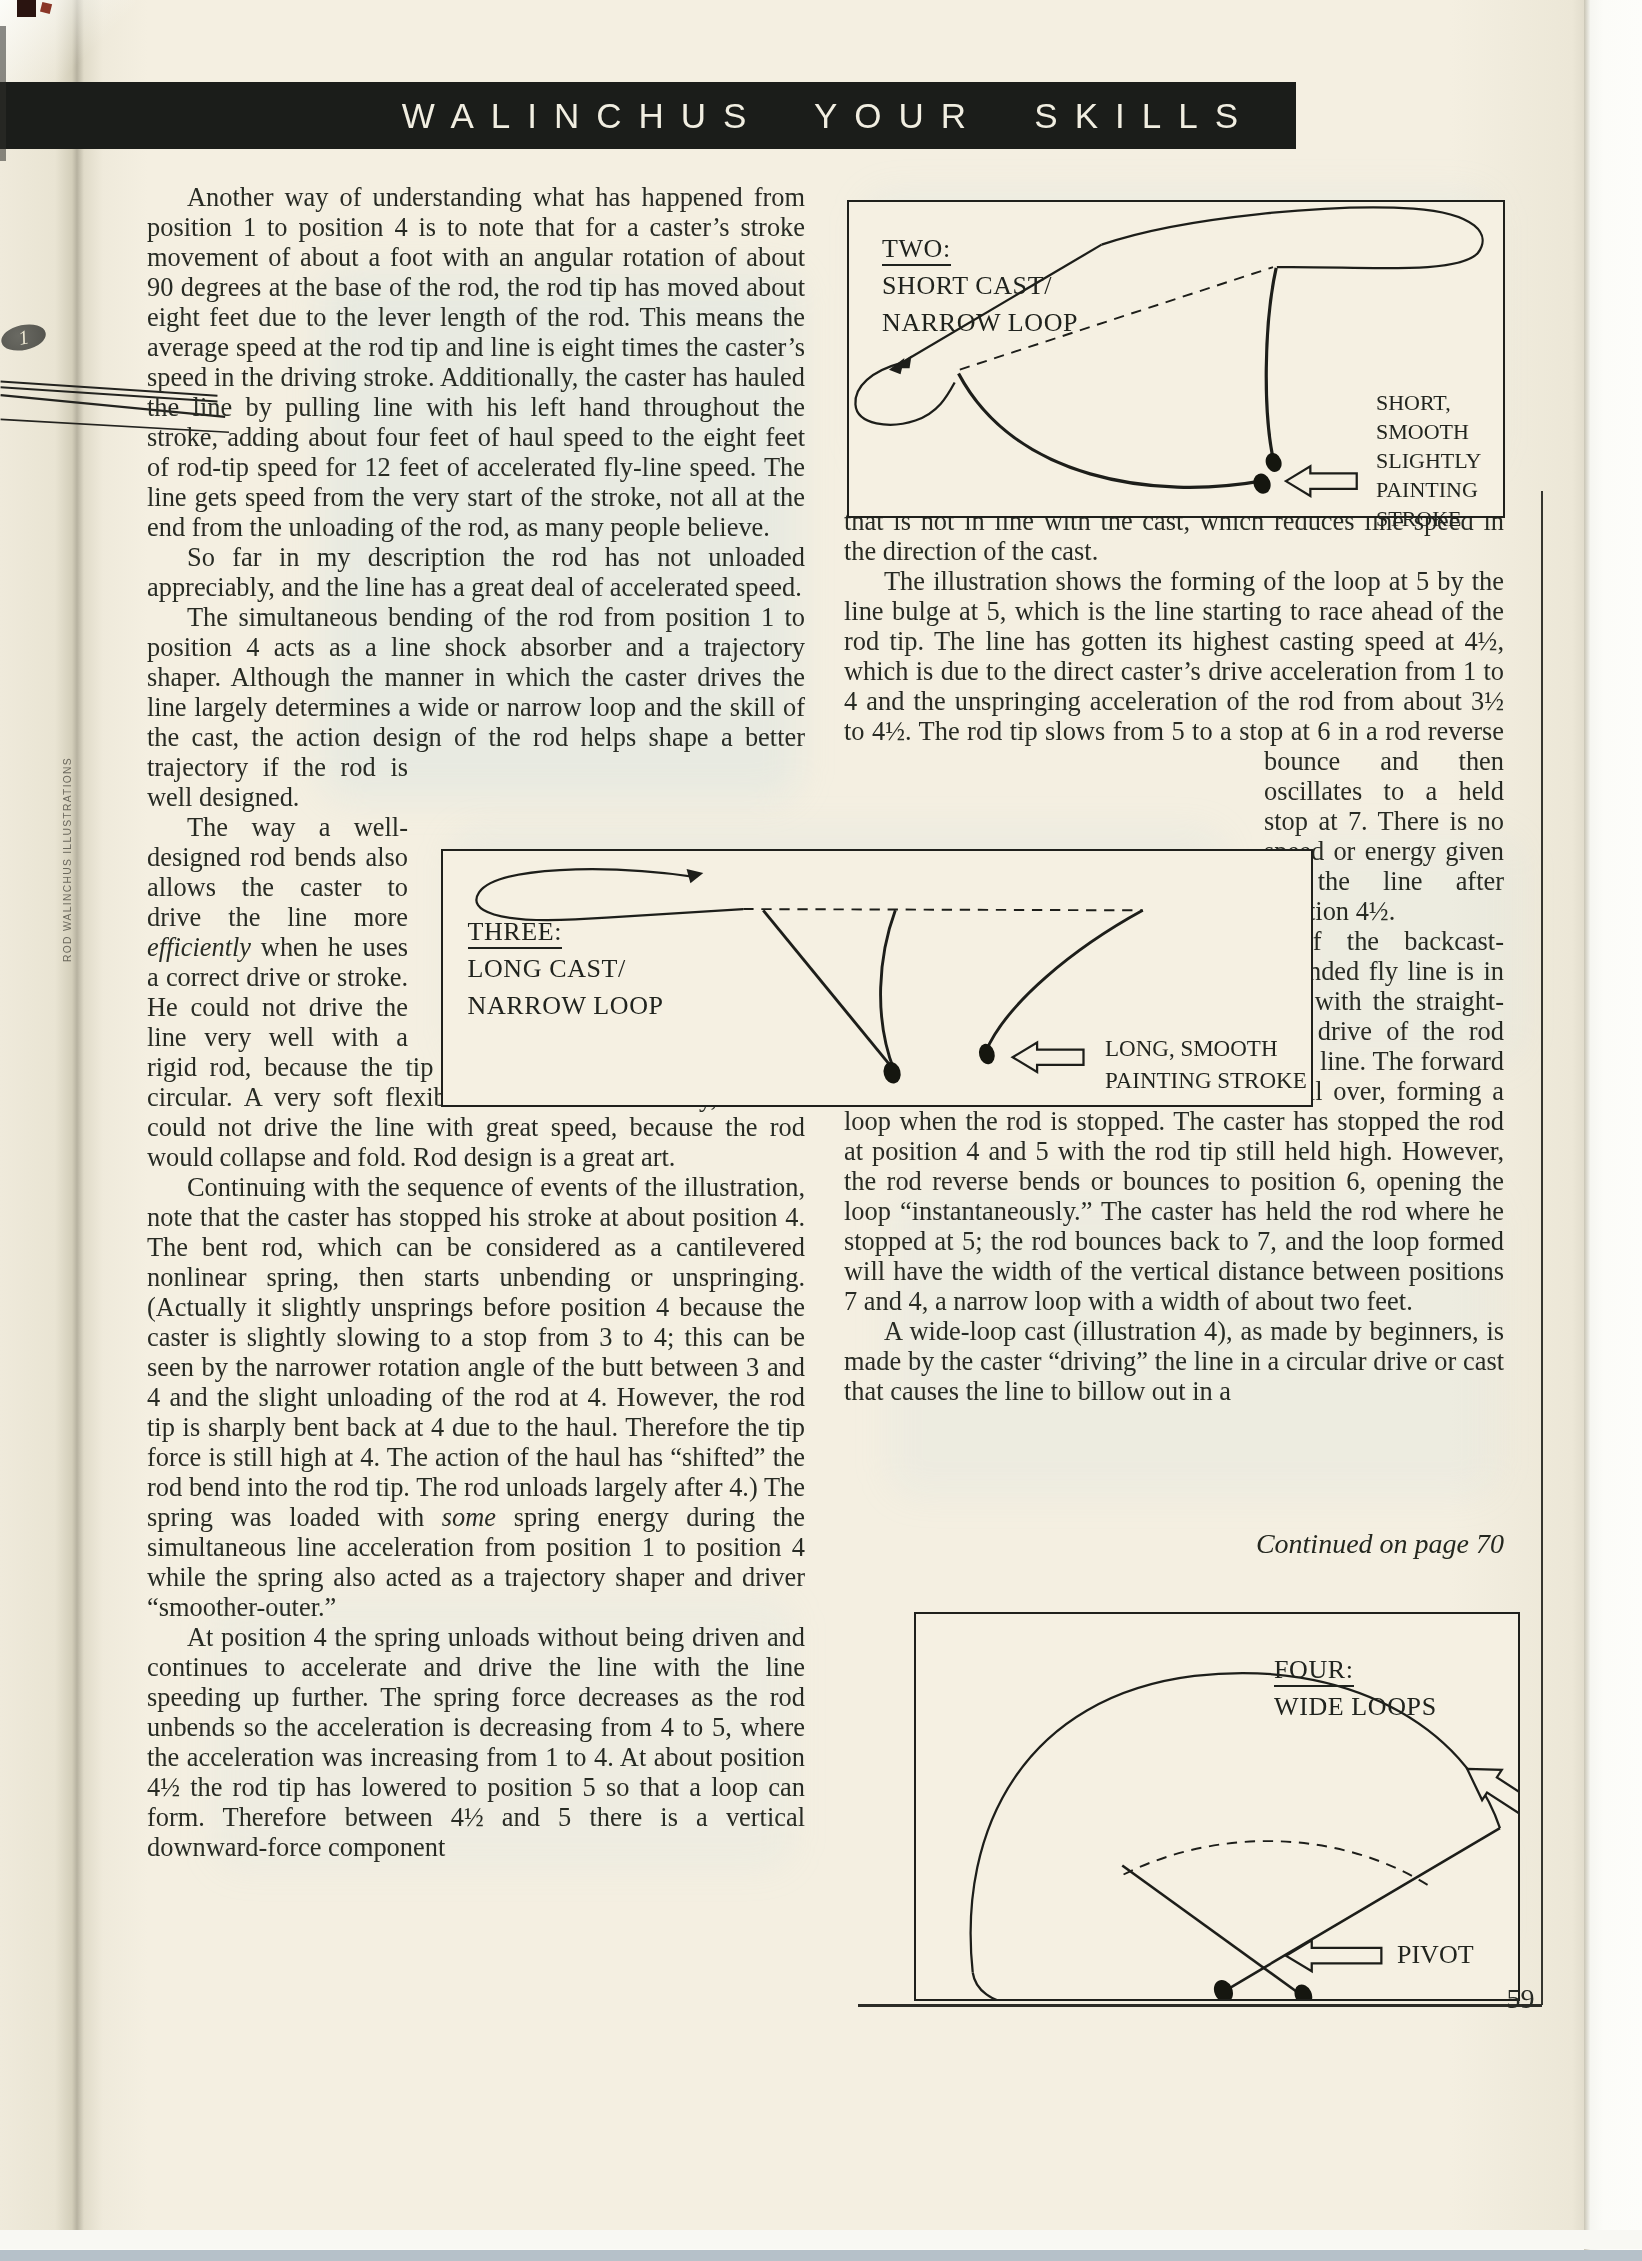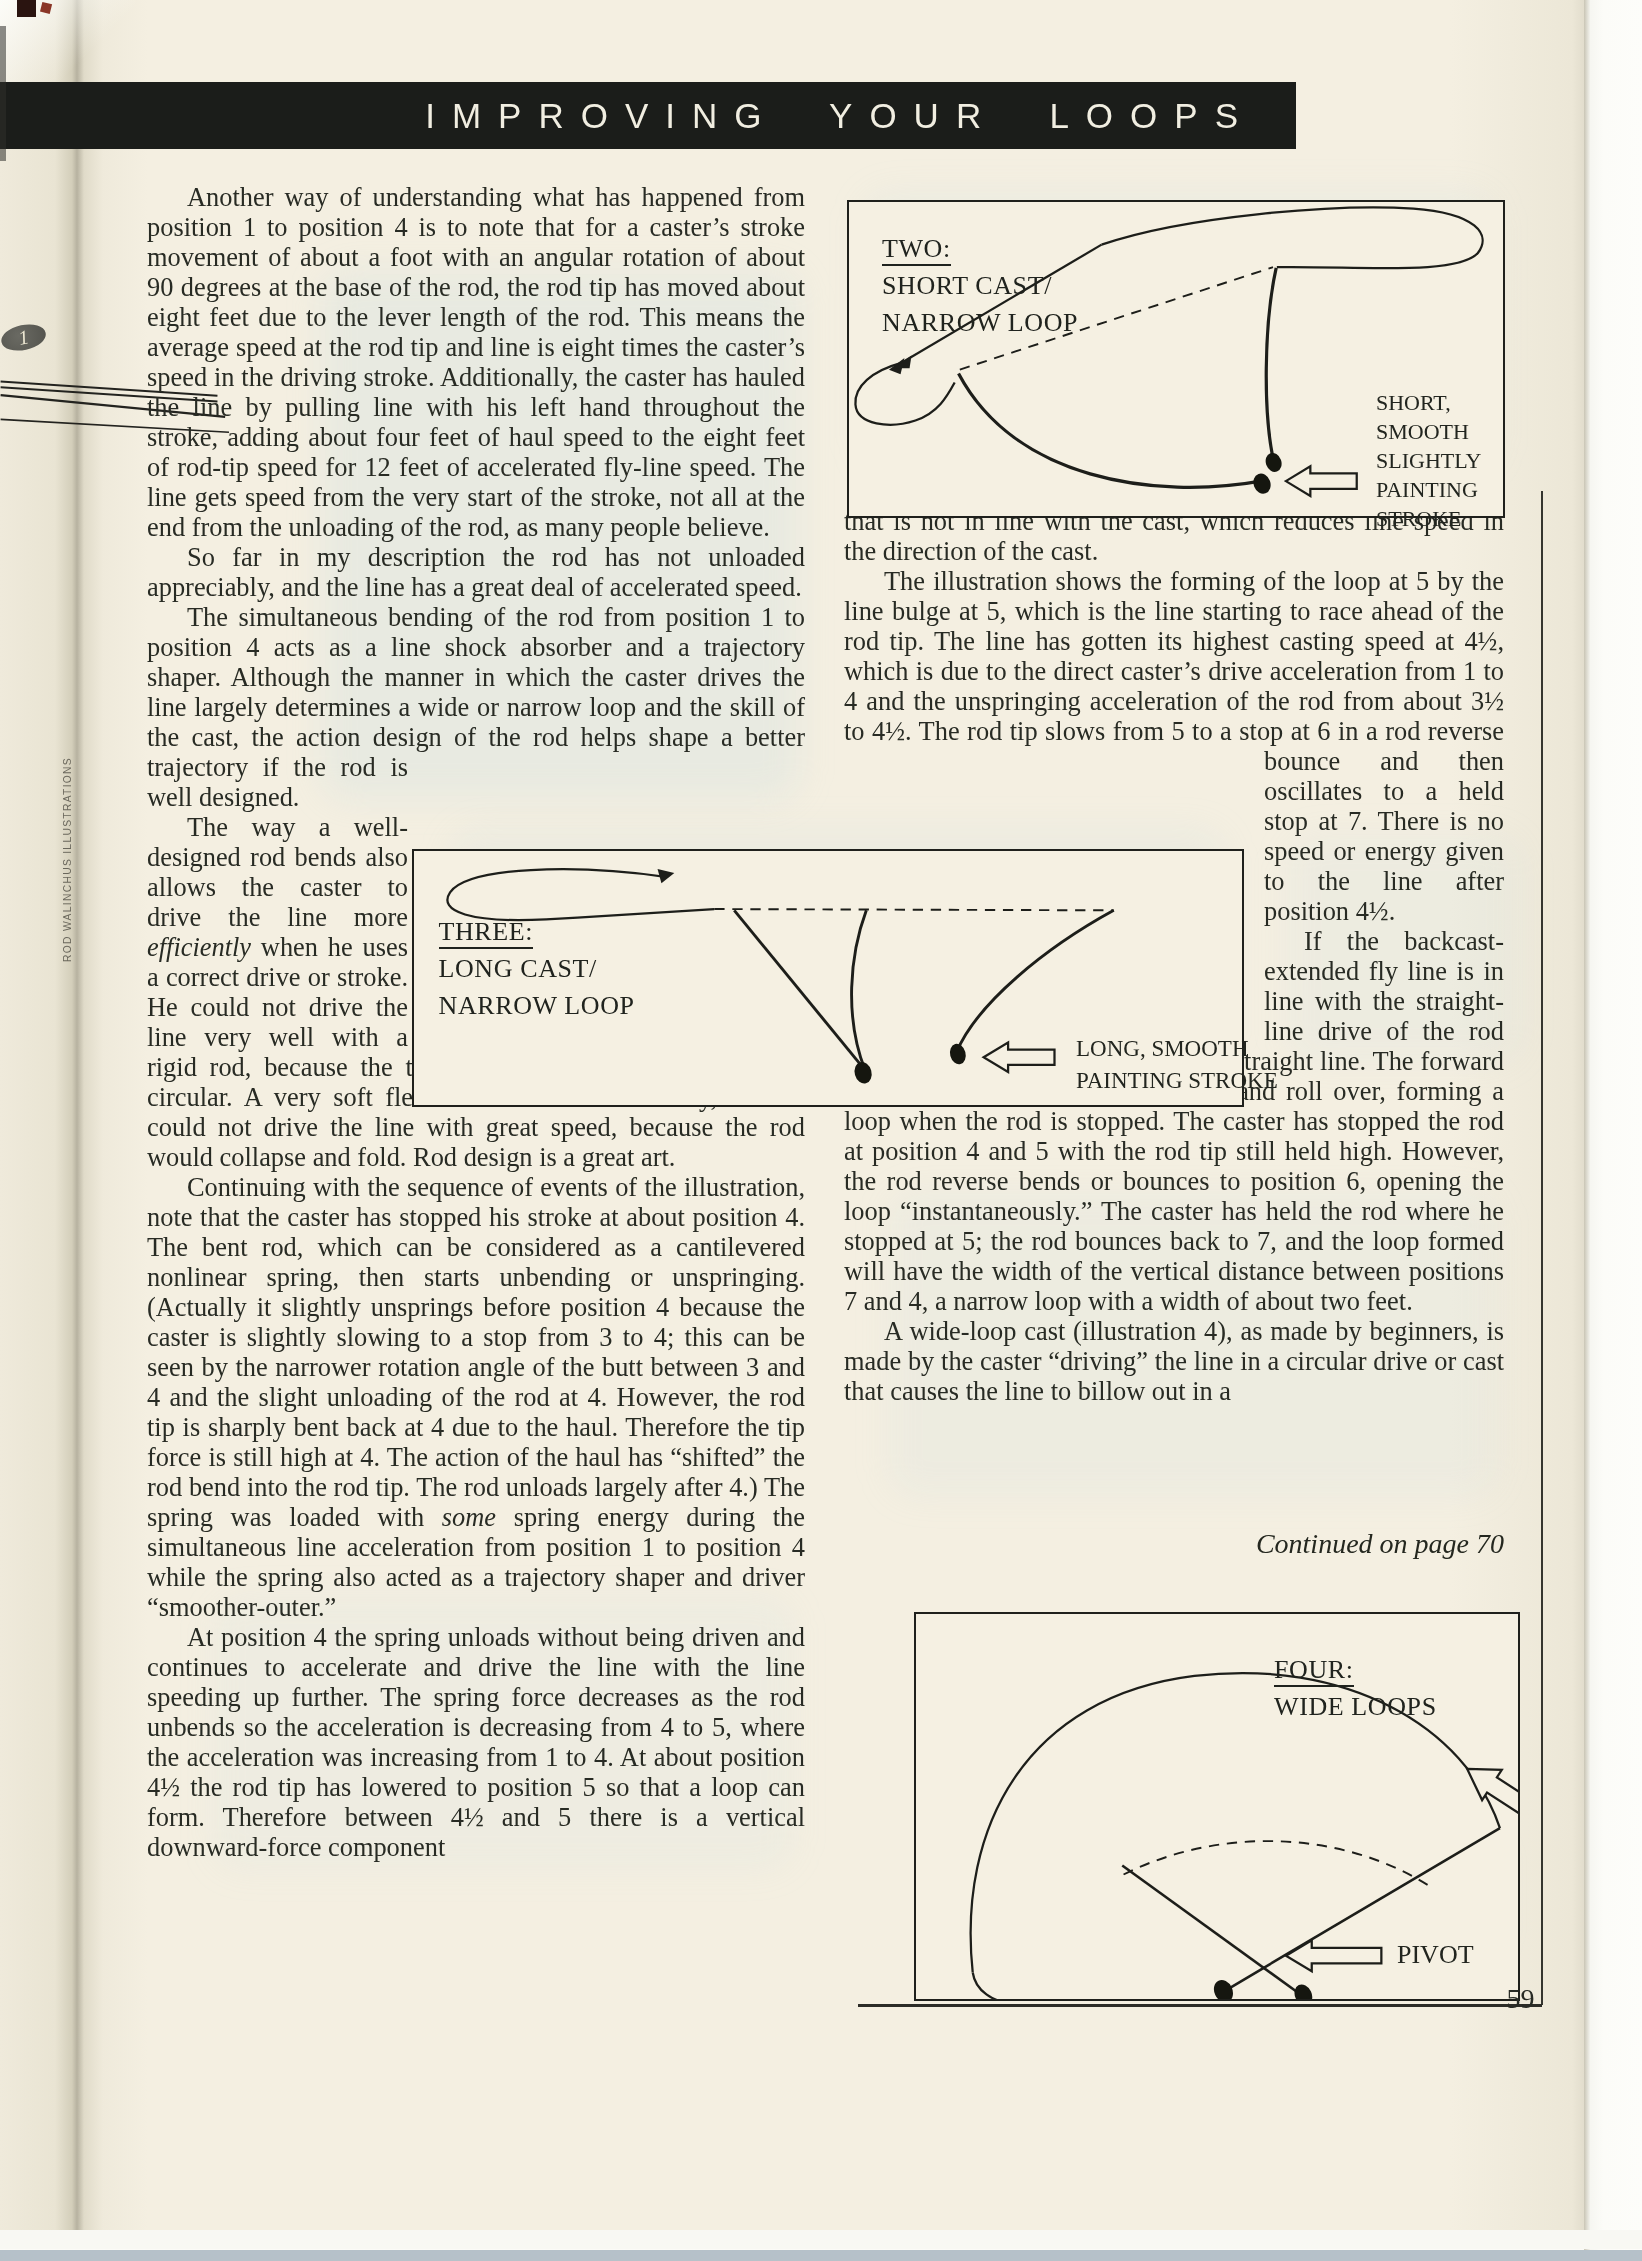--- a/index.html
+++ b/index.html
@@ -46,21 +46,21 @@
   .col-right{left:844px;top:506px;width:660px;font-size:26.4px;line-height:30px;height:1022px;overflow:hidden;}
   .sp-r{float:right;width:397px;height:298px;}
   .sp-l{float:left;width:420px;height:296px;}
   .continued{
     position:absolute;left:844px;top:1528px;width:660px;text-align:right;
     font-style:italic;font-size:28px;color:#24271f;
   }
   
   .fig{position:absolute;border:2.6px solid #1f201c;background:#f5f0e2;margin-top:32px;}
   .fig-two{left:847px;top:168px;width:654px;height:314px;}
-  .fig-three{left:412px;top:817px;width:828px;height:254px;}
+  .fig-three{left:441px;top:817px;width:828px;height:254px;padding-left:40px;}
   .fig-four{left:914px;top:1580px;width:602px;height:385px;}
   .fig svg{position:absolute;left:0;top:0;}
   .figlabel{position:absolute;color:#20231e;font-size:26px;letter-spacing:0.6px;line-height:37px;white-space:nowrap;}
   .figlabel .t{border-bottom:2.6px solid #20231e;padding-bottom:1.3px;}
   .figcap{position:absolute;color:#22251f;white-space:nowrap;}
   .fig-two .figlabel{left:33px;top:28px;}
   .fig-two .figcap{left:527px;top:186px;font-size:22px;line-height:29px;}
   .fig-three .figlabel{left:24.5px;top:62px;}
   .fig-three .figcap{left:662px;top:182px;font-size:23px;line-height:32px;}
   .fig-four .figlabel{left:358px;top:37px;}
@@ -96,21 +96,21 @@
 
     <div class="ghost" style="left:322px;top:271px;width:477px;height:528px;background:rgba(186,214,224,.20);"></div>
     <div class="ghost" style="left:863px;top:193px;width:631px;height:277px;background:rgba(186,214,224,.13);"></div>
     <div class="ghost" style="left:451px;top:831px;width:773px;height:232px;background:rgba(186,214,224,.15);"></div>
     <div class="ghost" style="left:889px;top:1192px;width:606px;height:303px;background:rgba(186,214,224,.12);"></div>
     <div class="ghost" style="left:213px;top:1598px;width:580px;height:271px;background:rgba(186,214,224,.10);"></div>
     <div class="ghost" style="left:1288px;top:837px;width:232px;height:225px;background:rgba(186,214,224,.12);"></div>
     <div class="ghost" style="left:947px;top:1830px;width:554px;height:129px;background:rgba(170,205,218,.28);filter:blur(11.6px);"></div>
 
     <div class="headerbar">
-      <span>IMPROVING YOUR LOOPS</span>
+      <span>WALINCHUS YOUR SKILLS</span>
     </div>
 
     <div class="badge">
       <span>1</span>
     </div>
     <svg class="rules-svg" width="245" height="77" viewBox="0 0 380 120">
       <line x1="0" y1="18" x2="338" y2="40" stroke="#23231f" stroke-width="3"></line>
       <line x1="0" y1="27" x2="338" y2="49" stroke="#23231f" stroke-width="3"></line>
       <line x1="0" y1="39" x2="350" y2="73" stroke="#23231f" stroke-width="3.5"></line>
       <line x1="0" y1="77" x2="356" y2="97" stroke="#23231f" stroke-width="2.5"></line>

